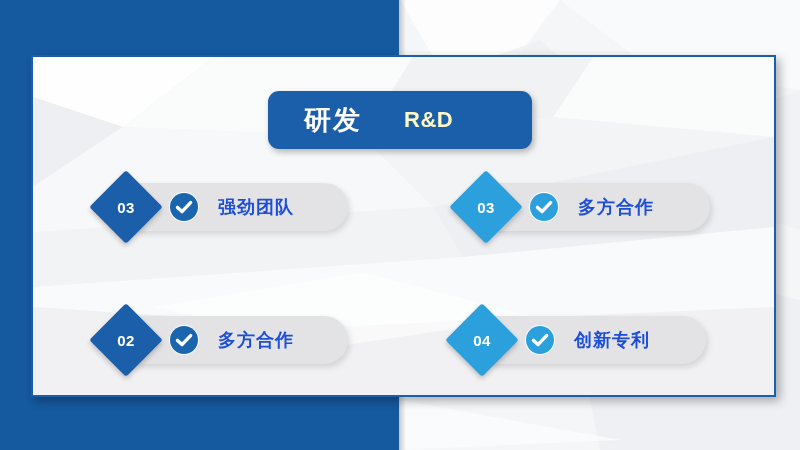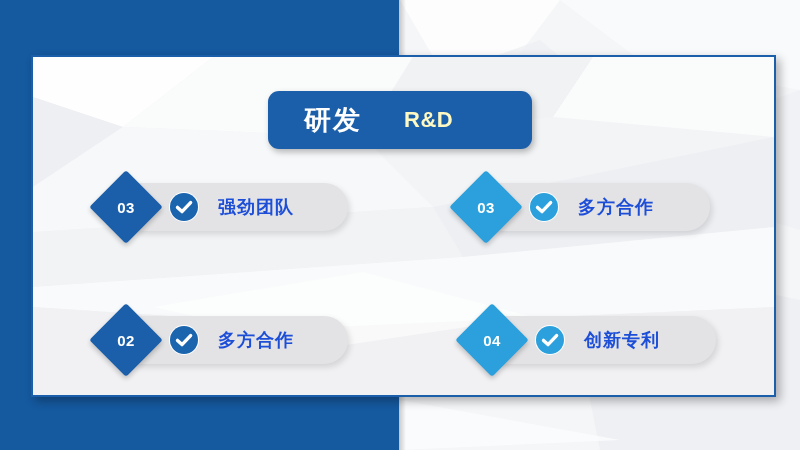--- a/index.html
+++ b/index.html
@@ -151,21 +151,21 @@
     color: #1d4ed8;
     font-size: 18px;
     font-weight: bold;
     letter-spacing: 1px;
     z-index: 5;
   }
 
   .i1 { left: 100px; top: 179px; width: 250px; }
   .i2 { left: 100px; top: 312px; width: 250px; }
   .i3 { left: 460px; top: 179px; width: 250px; }
-  .i4 { left: 466px; top: 312px; width: 250px; }
+  .i4 { left: 456px; top: 312px; width: 250px; }
 
   .w1 .item-pill { width: 213px; }
   .w2 .item-pill { width: 215px; }
 </style>
 </head>
 <body>
 
 <div id="slide">
 
   <div class="bg-white-right"></div>

